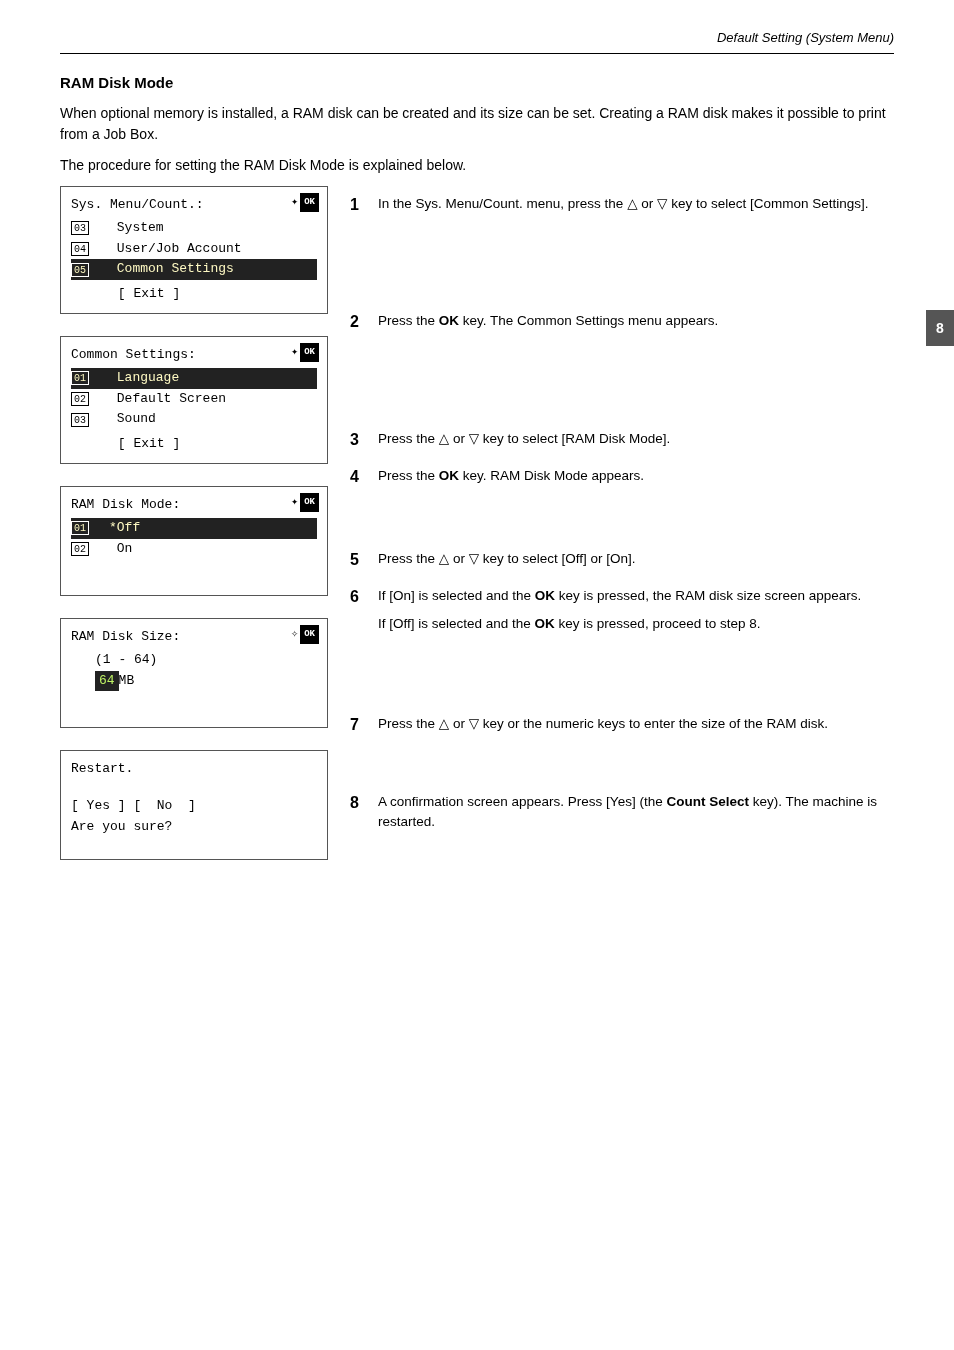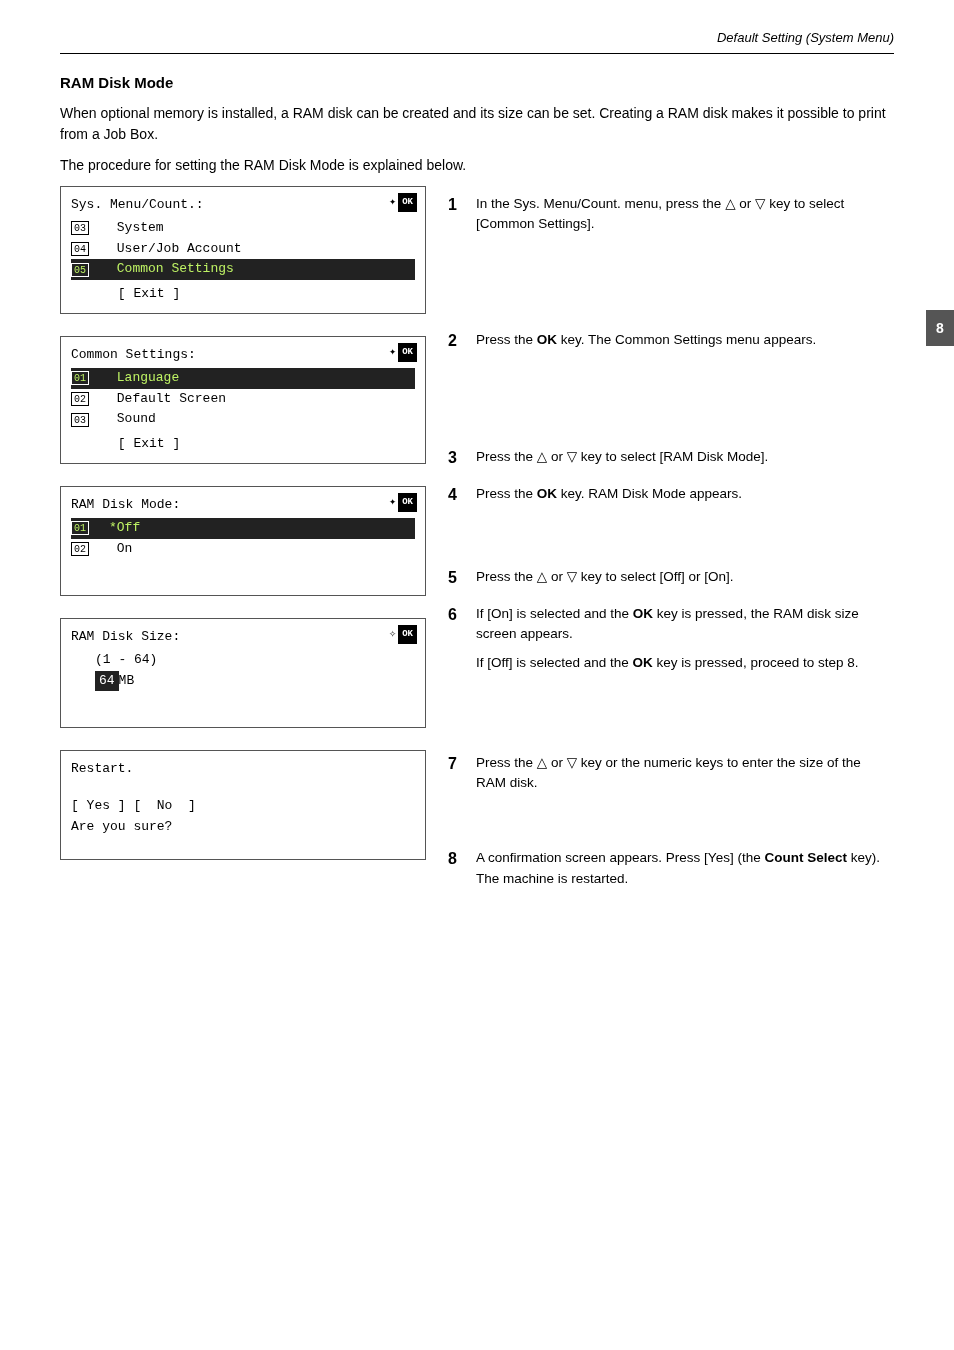--- a/index.html
+++ b/index.html
@@ -54,21 +54,21 @@
     }
 
     .lcd-screen .lcd-line {
       display: flex;
       align-items: center;
       white-space: pre;
     }
 
     .lcd-screen .lcd-line.highlighted {
       background: #222;
-      color: #bef264;
+      color: #fef9c3;
     }
 
     .lcd-screen .item-num {
       display: inline-block;
       border: 1px solid currentColor;
       font-size: 10px;
       width: 18px;
       height: 14px;
       text-align: center;
       line-height: 14px;
@@ -140,21 +140,21 @@
       text-align: left;
       margin-top: 4px;
     }
 
     .content-wrapper {
       display: flex;
       gap: 0;
     }
 
     .screens-col {
-      width: 366px;
+      width: 268px;
       flex-shrink: 0;
     }
 
     .steps-col {
       flex: 1;
       padding-left: 22px;
     }
 
     .screen-block {
       margin-bottom: 22px;
@@ -273,21 +273,21 @@
             <span style="font-family:'Courier New',monospace;font-size:13px;">RAM Disk Size:&nbsp;&nbsp;</span>
             <span class="ok-icon">
               <span class="cursor-icon">✧</span>
               <span class="ok-box">OK</span>
             </span>
           </div>
           <div class="lcd-line" style="padding-left:24px;">
             <span>(1 - 64)</span>
           </div>
           <div class="lcd-line" style="padding-left:24px;">
-            <span style="background:#222;color:#ffffff;padding:0 4px;"><span>64</span><span style="text-decoration:underline;"></span></span><span>MB</span>
+            <span style="background:#222;color:#bef264;padding:0 4px;"><span>64</span><span style="text-decoration:underline;"></span></span><span>MB</span>
           </div>
         </div>
       </div>
 
       <div class="screen-block">
         <div class="lcd-screen" style="min-height:110px;">
           <div class="lcd-line">
             <span>Restart.</span>
           </div>
           <div class="lcd-line" style="margin-top:16px;">

